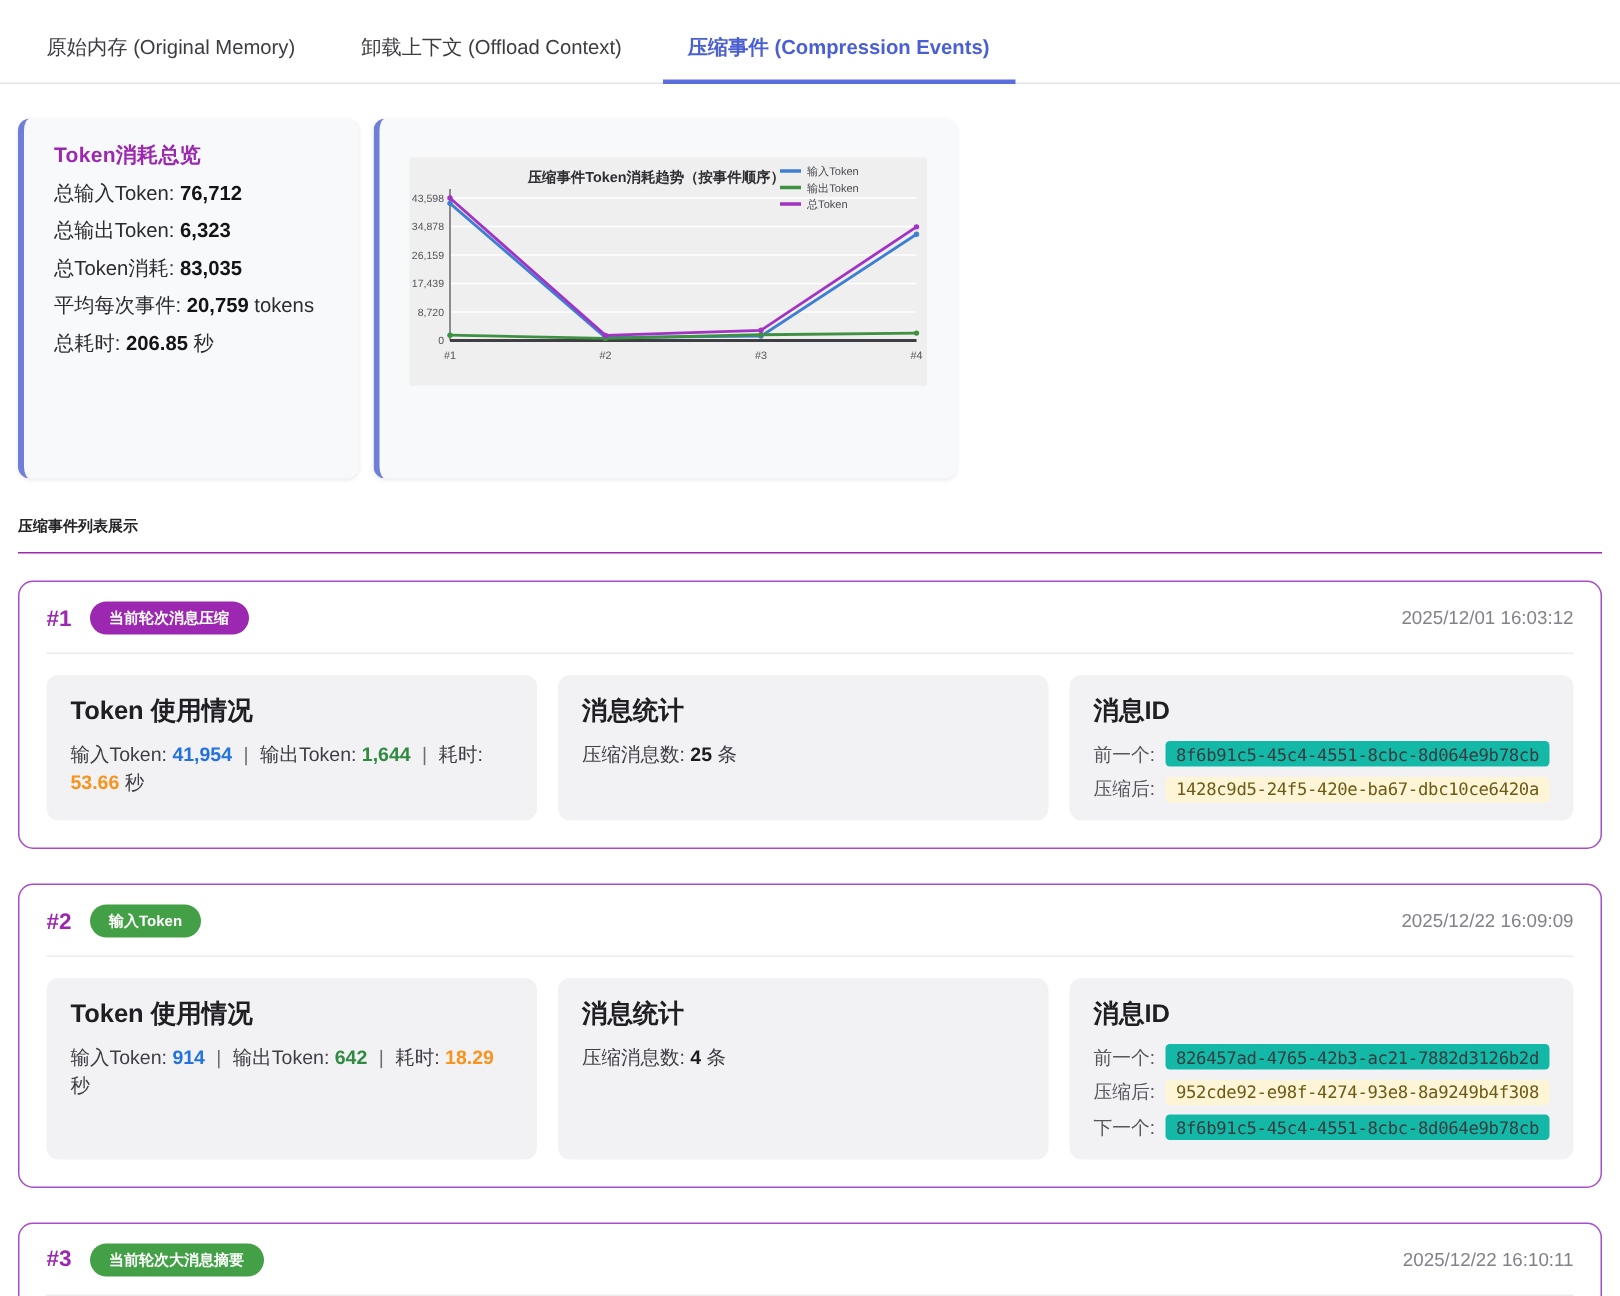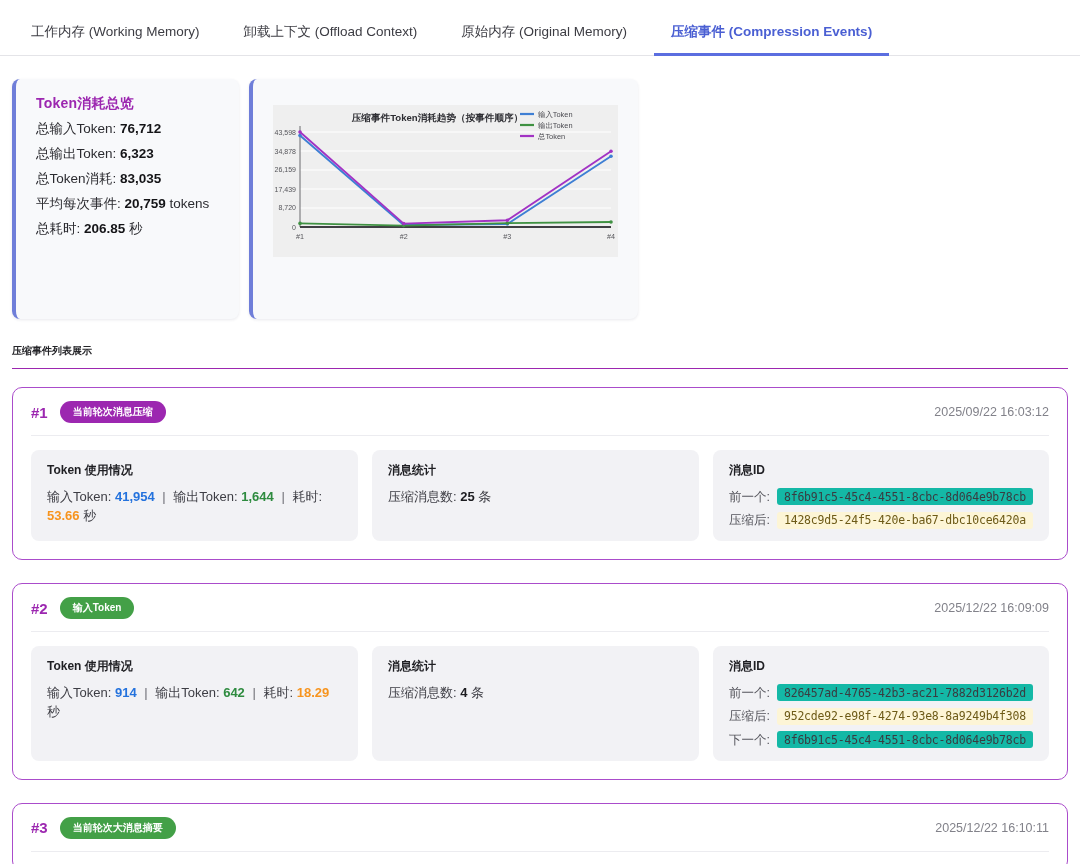--- a/index.html
+++ b/index.html
@@ -29,40 +29,39 @@
   .section-title { margin:25px 12px 0; font-size:10px; font-weight:700; color:#242428; }
   .section-rule { border:none; border-top:1.5px solid #9c27b0; margin:10px 12px 18px; }
   
   .event-card { border:1.5px solid #aa4ccb; border-radius:10px; margin:0 12px 23px; padding:13px 18px 18px; background:#fff; }
   .event-header { display:flex; align-items:center; gap:12px; padding-bottom:12px; border-bottom:1px solid #ececf0; }
   .event-number { color:#9c27b0; font-weight:800; font-size:15px; }
   .badge { color:#fff; font-weight:700; font-size:10px; padding:4px 13px; border-radius:999px; white-space:nowrap; }
   .timestamp { margin-left:auto; color:#82828a; font-size:12.5px; }
   .event-grid { display:grid; grid-template-columns:1fr 1fr 1fr; gap:14px; margin-top:14px; }
   .info-box { background:#f2f2f5; border-radius:8px; padding:12px 16px; }
-  .info-title { font-weight:700; font-size:12px; color:#1f1f23; margin-bottom:9px; }
+  .info-title { font-weight:700; font-size:17px; color:#1f1f23; margin-bottom:9px; }
   .info-line { font-size:13px; color:#3d3d44; line-height:1.45; }
   .sep { color:#6d6d74; padding:0 4px; }
   .v-blue   { color:#2472dd; font-weight:700; }
   .v-green  { color:#2e8b3f; font-weight:700; }
   .v-orange { color:#f7941e; font-weight:700; }
   .v-bold   { color:#1c1c20; font-weight:700; }
   .id-row { display:flex; align-items:baseline; gap:7px; margin-top:6px; font-size:12.5px; color:#55555c; white-space:nowrap; }
   .id-chip { font-family:"DejaVu Sans Mono","Liberation Mono",monospace; font-size:11.5px;
              padding:1.5px 7px; border-radius:3px; letter-spacing:-.2px; }
   .chip-gray   { background:#14b8a6; color:#393c41; }
   .chip-yellow { background:#fdf5d6; color:#6d5a17; }
 </style>
 </head>
 <body>
 
 <nav class="tabbar">
-    <div class="tab">工作内存 (Working Memory)</div>
+    <div class="tab">原始内存 (Original Memory)</div>
     <div class="tab">卸载上下文 (Offload Context)</div>
-    <div class="tab">原始内存 (Original Memory)</div>
     <div class="tab active">压缩事件 (Compression Events)</div>
   </nav>
 
 <div class="summary-row">
   <section class="panel overview">
     <div class="panel-title">Token消耗总览</div>
     <div id="summary-stats">
         <div class="stat-line"><span>总输入Token: </span><b>76,712</b></div>
         <div class="stat-line"><span>总输出Token: </span><b>6,323</b></div>
         <div class="stat-line"><span>总Token消耗: </span><b>83,035</b></div>
@@ -119,21 +118,21 @@
 </div>
 
 <h2 class="section-title">压缩事件列表展示</h2>
 <hr class="section-rule">
 
 <div id="events-list">
     <article class="event-card">
       <div class="event-header">
         <span class="event-number">#1</span>
         <span class="badge" style="background: rgb(156, 39, 176);">当前轮次消息压缩</span>
-        <span class="timestamp">2025/09/22 16:03:12</span>
+        <span class="timestamp">2025/12/01 16:03:12</span>
       </div>
       <div class="event-grid">
         <div class="info-box">
           <div class="info-title">Token 使用情况</div>
           <div class="info-line"><span>输入Token: </span><span class="v-blue">41,954</span><span class="sep"> | </span><span>输出Token: </span><span class="v-green">1,644</span><span class="sep"> | </span><span>耗时: </span><span class="v-orange">53.66</span><span> 秒</span></div>
         </div>
         <div class="info-box">
           <div class="info-title">消息统计</div>
           <div class="info-line"><span>压缩消息数: </span><span class="v-bold">25</span><span> 条</span></div>
         </div>

